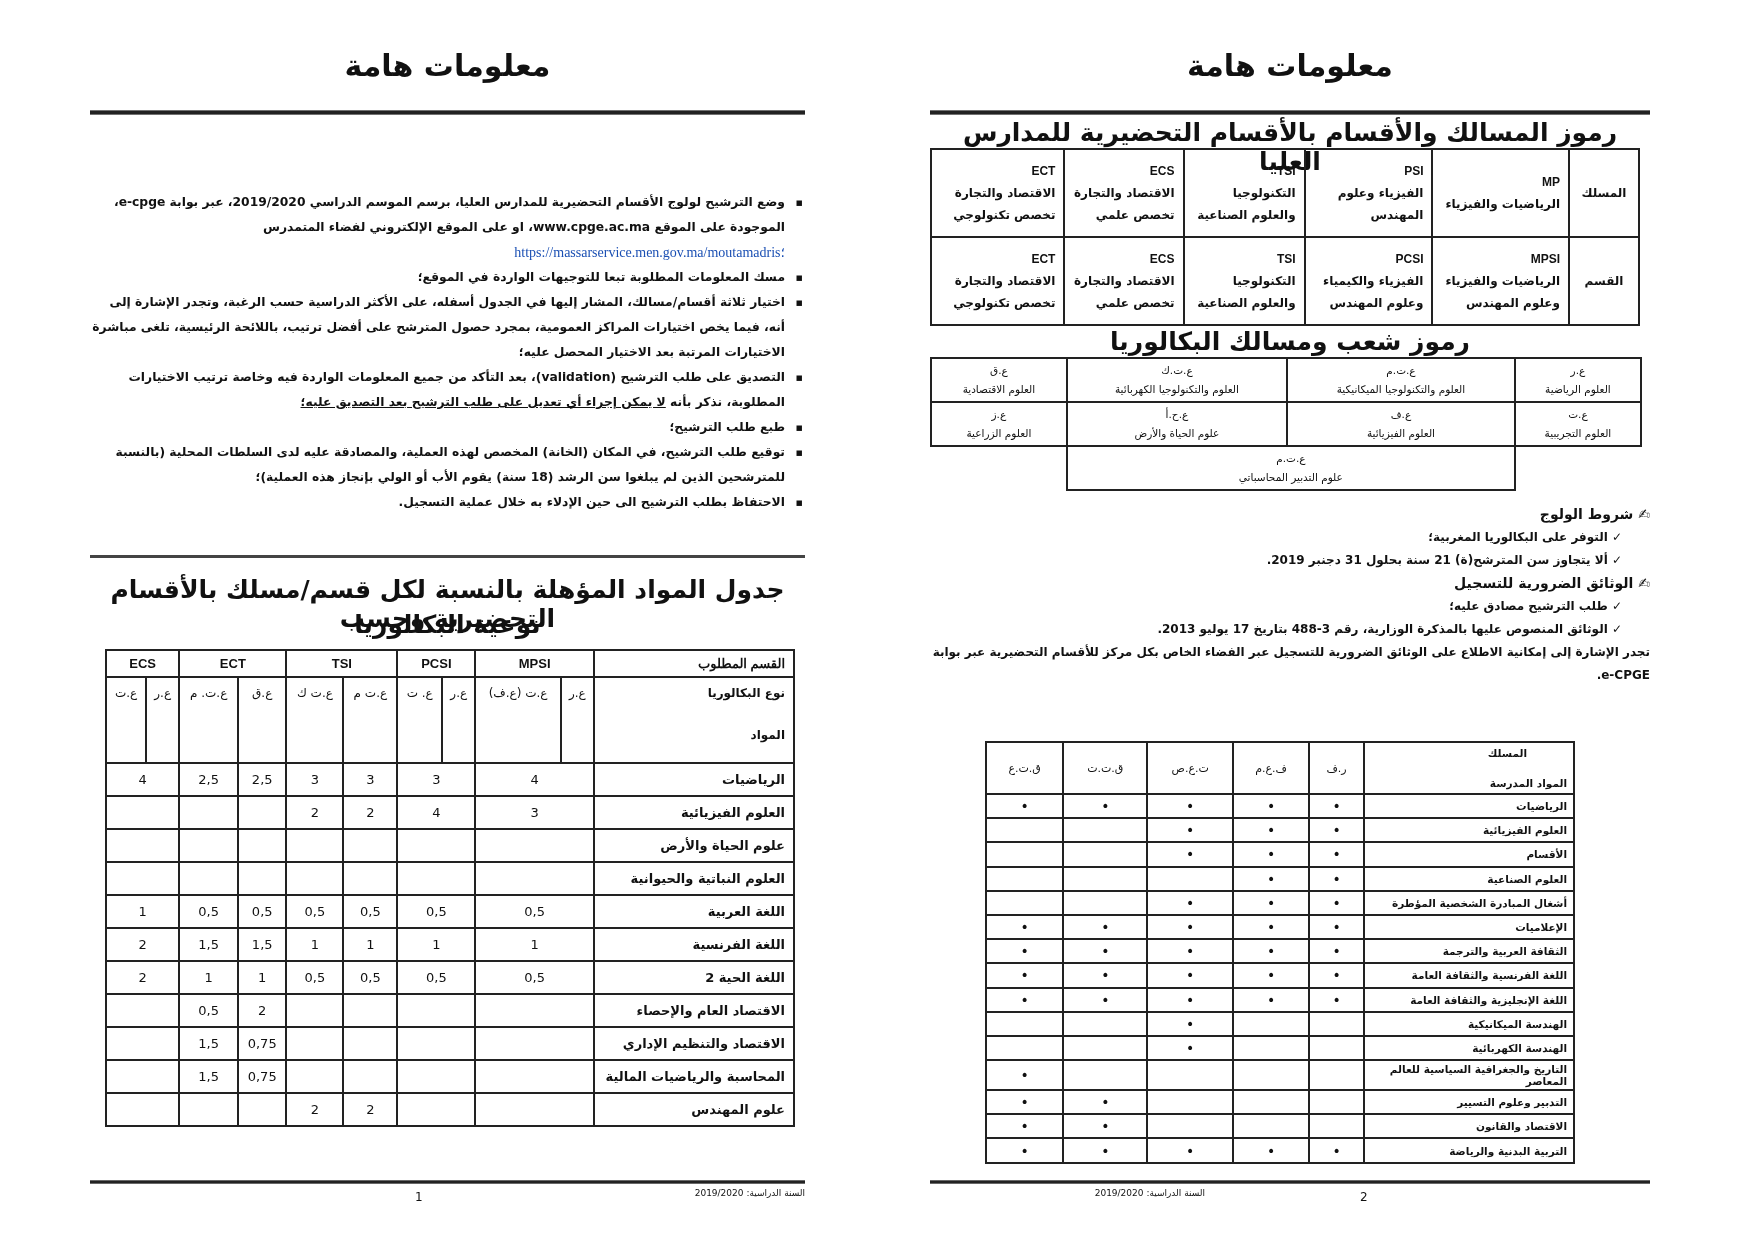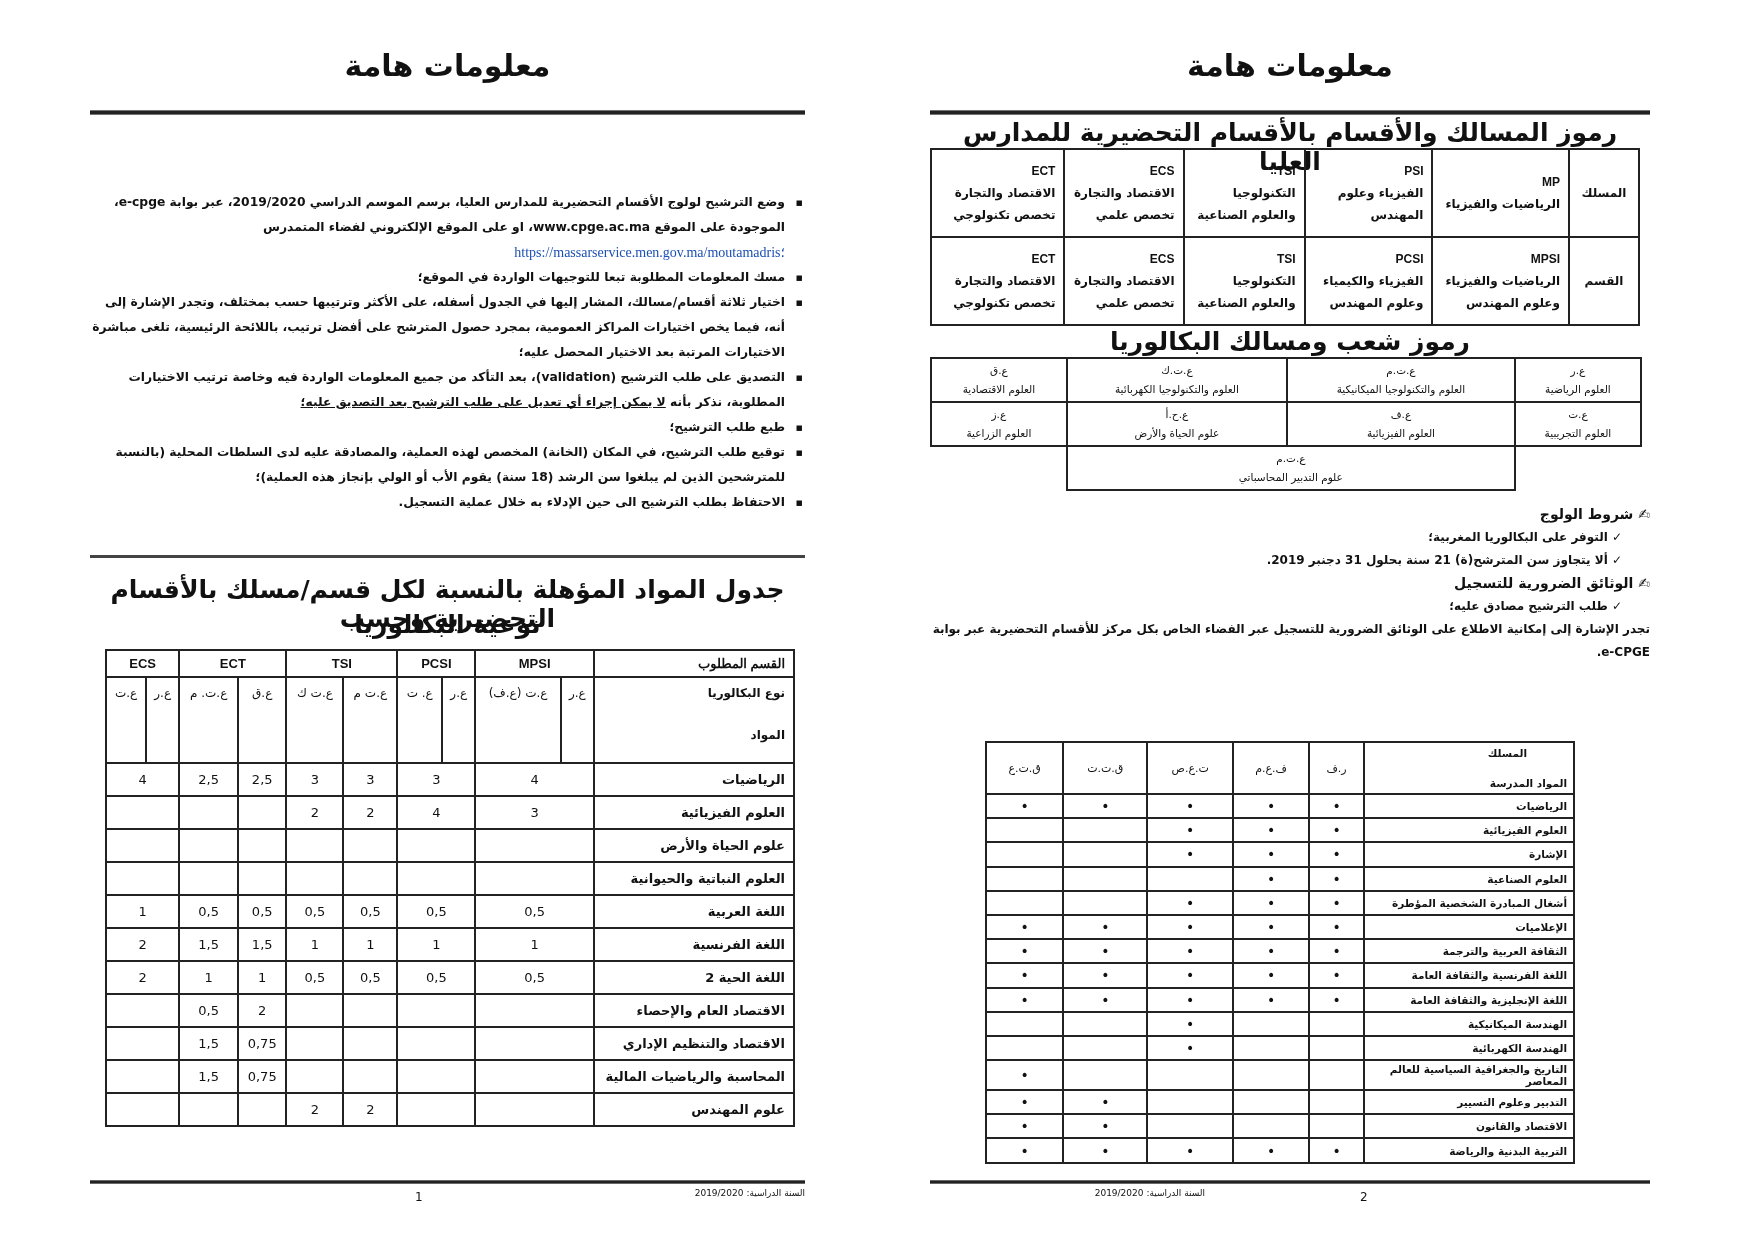--- a/index.html
+++ b/index.html
@@ -52,21 +52,21 @@
 <div class="page page-left">
   <div class="page-title">معلومات هامة</div>
   <div class="rule rule-top"></div>
 
   <ul class="bullets">
     <li>
       <span>وضع الترشيح  لولوج الأقسام التحضيرية للمدارس العليا، برسم الموسم الدراسي 2019/2020، عبر بوابة e-cpge، الموجودة على الموقع www.cpge.ac.ma، او على الموقع الإلكتروني لفضاء المتمدرس</span>
       <a class="link">https://massarservice.men.gov.ma/moutamadris؛</a>
     </li>
     <li>مسك المعلومات المطلوبة تبعا للتوجيهات الواردة في الموقع؛</li>
-    <li>اختيار ثلاثة أقسام/مسالك، المشار إليها في الجدول أسفله، على الأكثر وترتيبها حسب بمختلف، وتجدر الإشارة إلى أنه، فيما يخص اختيارات المراكز العمومية، بمجرد حصول المترشح على أفضل ترتيب، باللائحة الرئيسية، تلغى مباشرة الاختيارات المرتبة بعد الاختيار المحصل عليه؛</li>
+    <li>اختيار ثلاثة أقسام/مسالك، المشار إليها في الجدول أسفله، على الأكثر الدراسية حسب الرغبة، وتجدر الإشارة إلى أنه، فيما يخص اختيارات المراكز العمومية، بمجرد حصول المترشح على أفضل ترتيب، باللائحة الرئيسية، تلغى مباشرة الاختيارات المرتبة بعد الاختيار المحصل عليه؛</li>
     <li><span>التصديق على طلب الترشيح (validation)، بعد التأكد من جميع المعلومات الواردة فيه وخاصة ترتيب الاختيارات المطلوبة، نذكر بأنه </span><span class="under">لا يمكن إجراء أي تعديل على طلب الترشيح بعد التصديق عليه؛</span></li>
     <li>طبع طلب الترشيح؛</li>
     <li>توقيع طلب الترشيح، في المكان (الخانة) المخصص لهذه العملية، والمصادقة عليه لدى السلطات المحلية (بالنسبة للمترشحين الذين لم يبلغوا سن الرشد (18 سنة) يقوم الأب أو الولي بإنجاز هذه العملية)؛</li>
     <li>الاحتفاظ بطلب الترشيح الى حين الإدلاء به خلال عملية التسجيل.</li>
   </ul>
 
   <div class="sep-line"></div>
   <div class="section-title" style="top:610px;">نوعية البكالوريا</div>
   <div class="section-title" style="top:575px;">جدول المواد المؤهلة بالنسبة لكل قسم/مسلك بالأقسام التحضيرية وحسب</div>
 
@@ -321,20 +321,21 @@
     </tr>
   </tbody>
     </table>
 
   <div class="cond" style="top:503px;">
     <div class="h">شروط الولوج</div>
     <div class="chk">التوفر على البكالوريا المغربية؛</div>
     <div class="chk">ألا يتجاوز سن المترشح(ة) 21 سنة بحلول 31 دجنبر 2019.</div>
     <div class="h">الوثائق الضرورية للتسجيل</div>
     <div class="chk">طلب الترشيح مصادق عليه؛</div>
+    <div class="chk">الوثائق المنصوص عليها بالمذكرة الوزارية، رقم 3-488 بتاريخ 17 يوليو 2013.</div>
     <div>تجدر الإشارة إلى إمكانية الاطلاع على الوثائق الضرورية للتسجيل عبر الفضاء الخاص بكل مركز للأقسام التحضيرية عبر بوابة e-CPGE.</div>
   </div>
 
   <table class="tbl-subj">
     <tbody>
         <tr class="hdr">
       <td class="sname" style="vertical-align:top; padding-top:4px;">
         <div style="padding-right:40px;">المسلك</div>
         <div style="margin-top:18px;">المواد المدرسة</div>
       </td>
@@ -356,21 +357,21 @@
         </tr>
         <tr>
           <td class="sname">العلوم الفيزيائية</td>
           <td><span class="dot">•</span></td>
           <td><span class="dot">•</span></td>
           <td><span class="dot">•</span></td>
           <td></td>
           <td></td>
         </tr>
         <tr>
-          <td class="sname">الإشارة</td>
+          <td class="sname">الأقسام</td>
           <td><span class="dot">•</span></td>
           <td><span class="dot">•</span></td>
           <td><span class="dot">•</span></td>
           <td></td>
           <td></td>
         </tr>
         <tr>
           <td class="sname">العلوم الصناعية</td>
           <td><span class="dot">•</span></td>
           <td><span class="dot">•</span></td>

